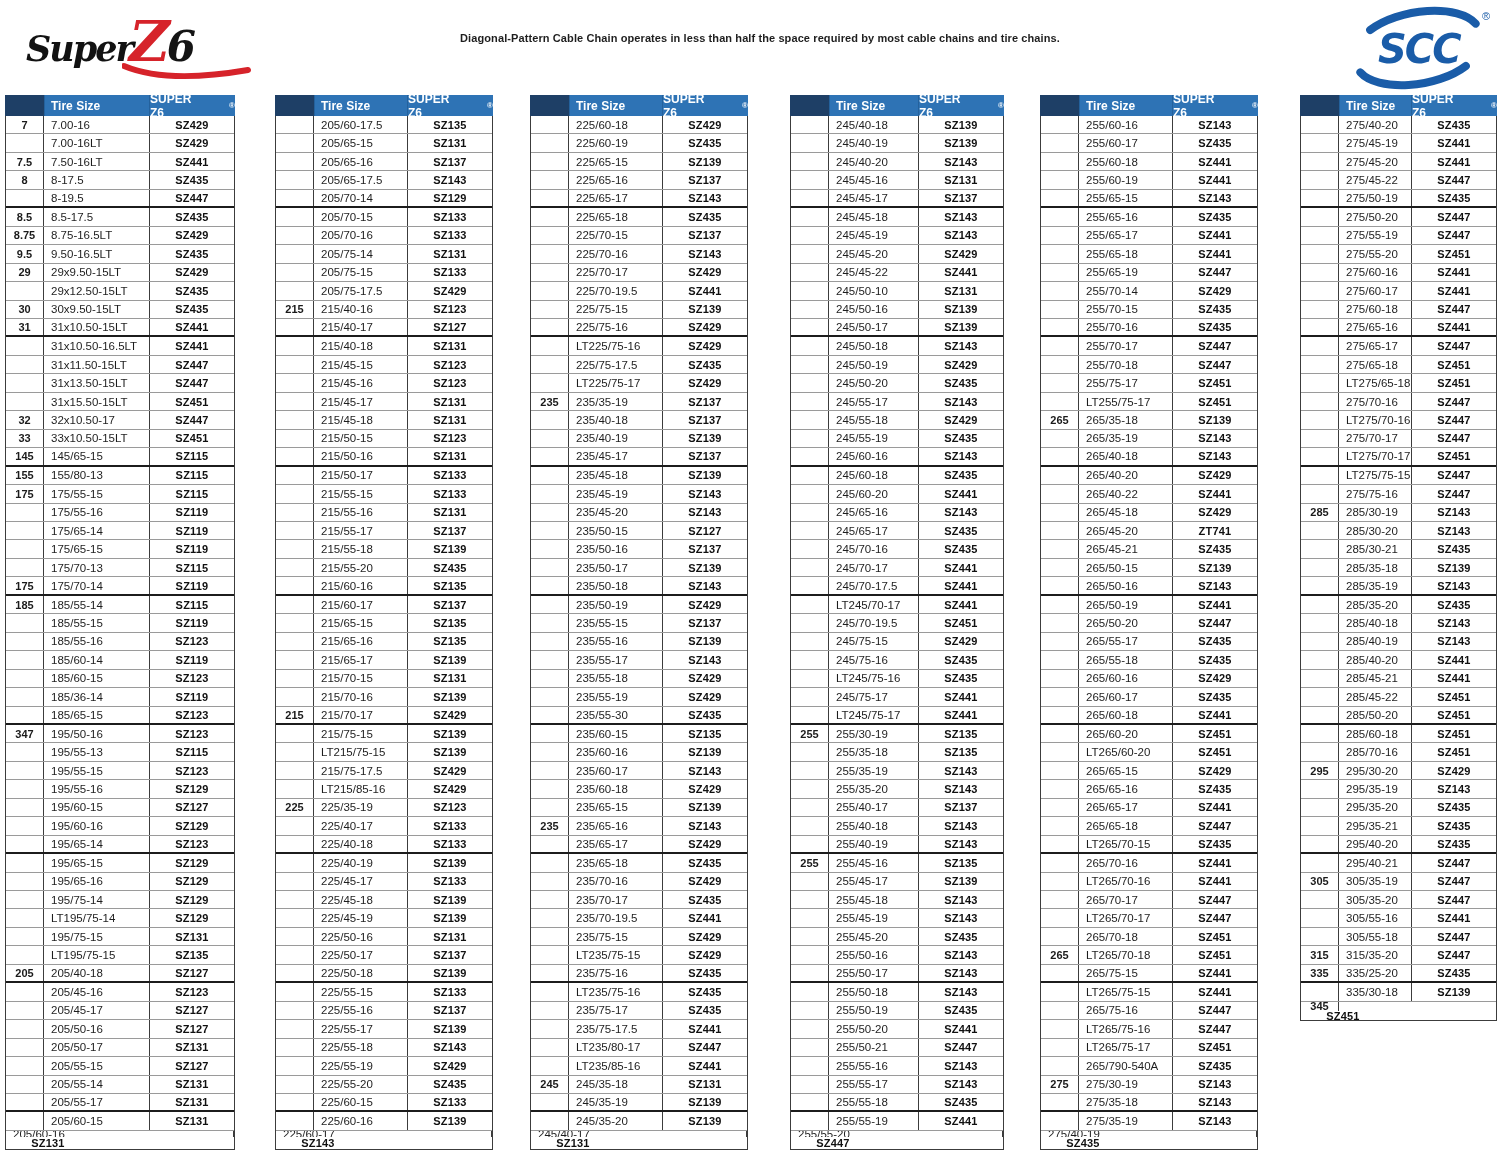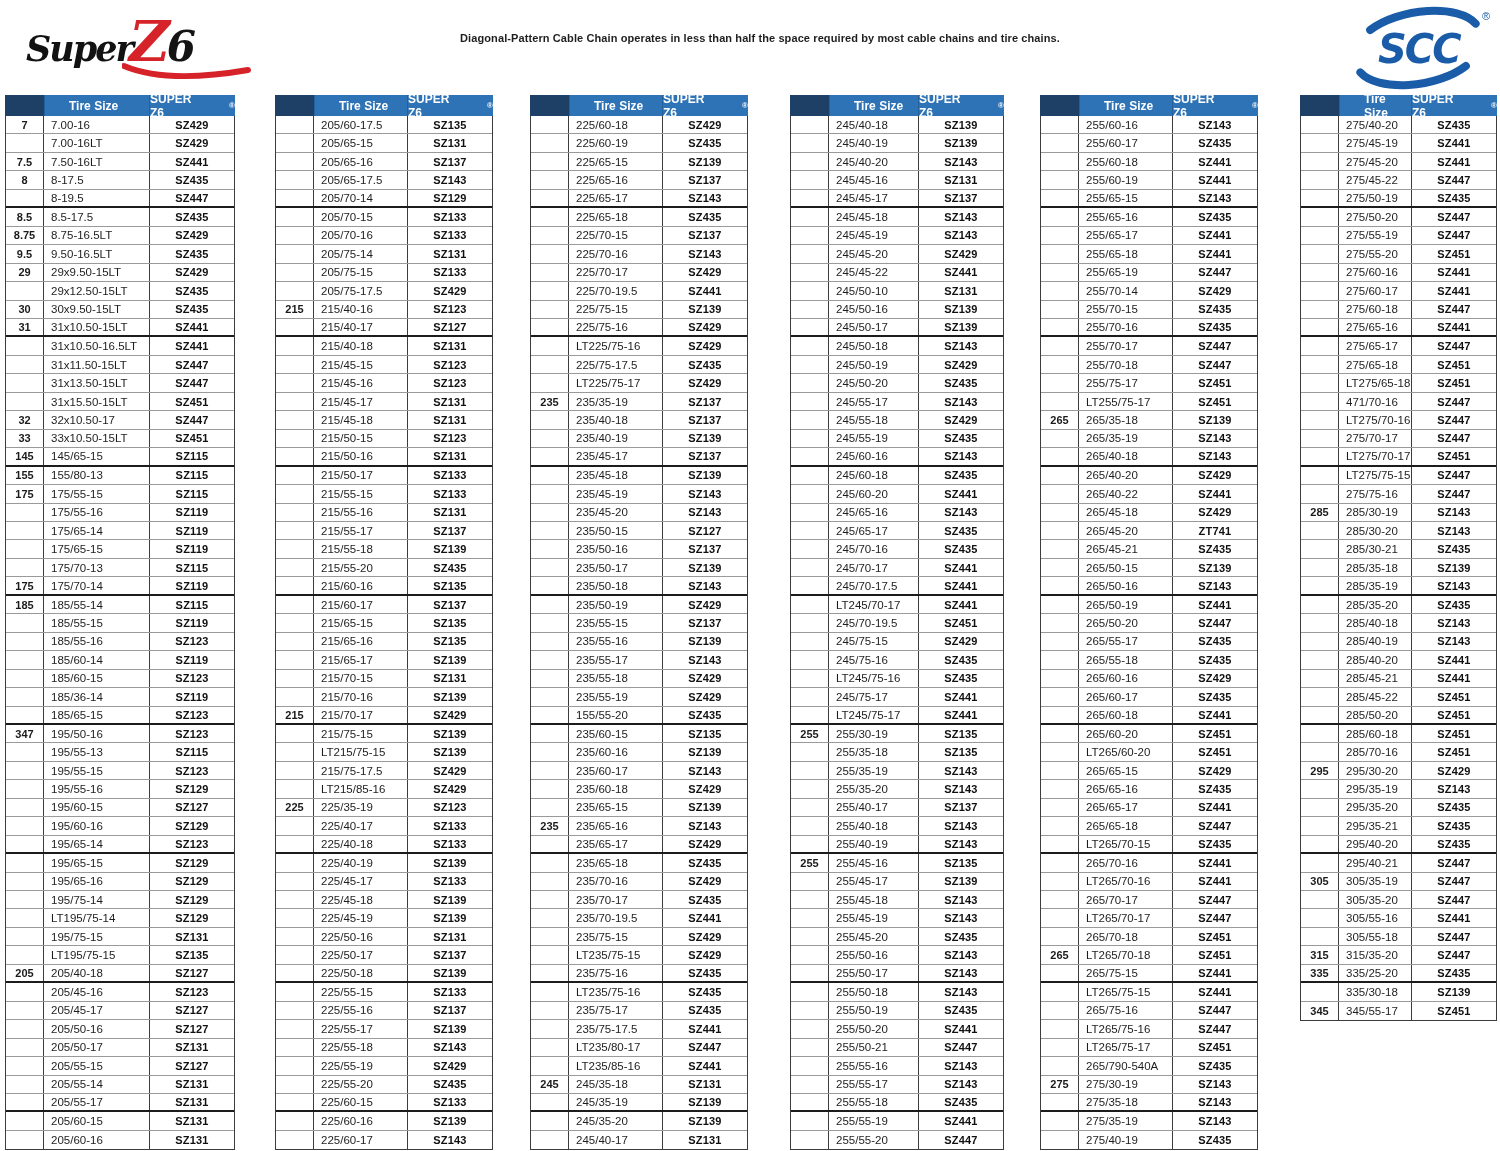--- a/index.html
+++ b/index.html
@@ -17,29 +17,29 @@
   .tagline { position: absolute; left: 255px; top: 32px; width: 1010px; text-align: center;
              font-size: 11px; font-weight: bold; color: #1e1e1e; letter-spacing: 0.1px; }
 
   .scc { position: absolute; left: 1348px; top: 6px; }
 
   
   .tbl { position: absolute; top: 95px; font-size: 11px; }
   .thead { display: flex; height: 21px; }
   .corner { width: 39px; background: #1e3f66; }
   .h-tire { flex: 1; background: #2e73b5; color: #fff; font-weight: bold; font-size: 12px;
-            display: flex; align-items: center; padding-left: 24px; border-left: 1px solid #24619c; }
+            display: flex; align-items: center; padding-left: 6px; border-left: 1px solid #24619c; }
   .h-part { width: 86px; background: #2e73b5; color: #fff; font-weight: bold; font-size: 12px;
             display: flex; align-items: center; justify-content: center; border-left: 1px solid #24619c; gap: 28px; }
   .h-part sup { font-size: 8px; margin-left: 1px; }
 
   .tbody { border: 1px solid #3c3c3c; border-top: none; background: #fff; }
   .row { display: flex; height: 18.46px; border-bottom: 1px solid #9a9a9a; }
   .row.thick { border-bottom: 2px solid #1c1c1c; }
-  .row:last-child { border-bottom: none; }
+  .row:last-child { border-bottom: none; flex-direction: column; }
   .c { display: flex; align-items: center; overflow: hidden; }
   .g { width: 38px; justify-content: center; font-weight: bold; font-size: 11px; color: #1a1a1a;
        border-right: 1px solid #3c3c3c; }
   .t { flex: 1; padding-left: 7px; font-size: 11.5px; color: #1d1d1d; border-right: 1px solid #3c3c3c; }
   .p { width: 84px; justify-content: center; font-weight: bold; font-size: 11px; color: #101010;
        letter-spacing: 0.2px; }
 </style>
 </head>
 <body>
 
@@ -816,21 +816,21 @@
           <div class="c t">235/55-18</div>
           <div class="c p">SZ429</div>
         </div>
         <div class="row">
           <div class="c g"></div>
           <div class="c t">235/55-19</div>
           <div class="c p">SZ429</div>
         </div>
         <div class="row thick">
           <div class="c g"></div>
-          <div class="c t">155/55-20</div>
+          <div class="c t">235/55-30</div>
           <div class="c p">SZ435</div>
         </div>
         <div class="row">
           <div class="c g"></div>
           <div class="c t">235/60-15</div>
           <div class="c p">SZ135</div>
         </div>
         <div class="row">
           <div class="c g"></div>
           <div class="c t">235/60-16</div>
@@ -1610,21 +1610,21 @@
           <div class="c t">275/65-18</div>
           <div class="c p">SZ451</div>
         </div>
         <div class="row">
           <div class="c g"></div>
           <div class="c t">LT275/65-18</div>
           <div class="c p">SZ451</div>
         </div>
         <div class="row">
           <div class="c g"></div>
-          <div class="c t">471/70-16</div>
+          <div class="c t">275/70-16</div>
           <div class="c p">SZ447</div>
         </div>
         <div class="row">
           <div class="c g"></div>
           <div class="c t">LT275/70-16</div>
           <div class="c p">SZ447</div>
         </div>
         <div class="row">
           <div class="c g"></div>
           <div class="c t">275/70-17</div>

